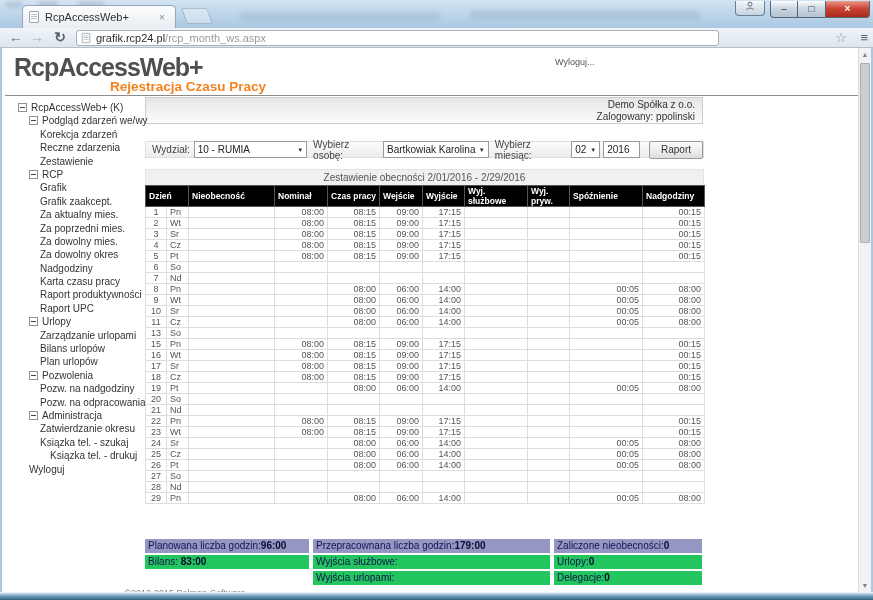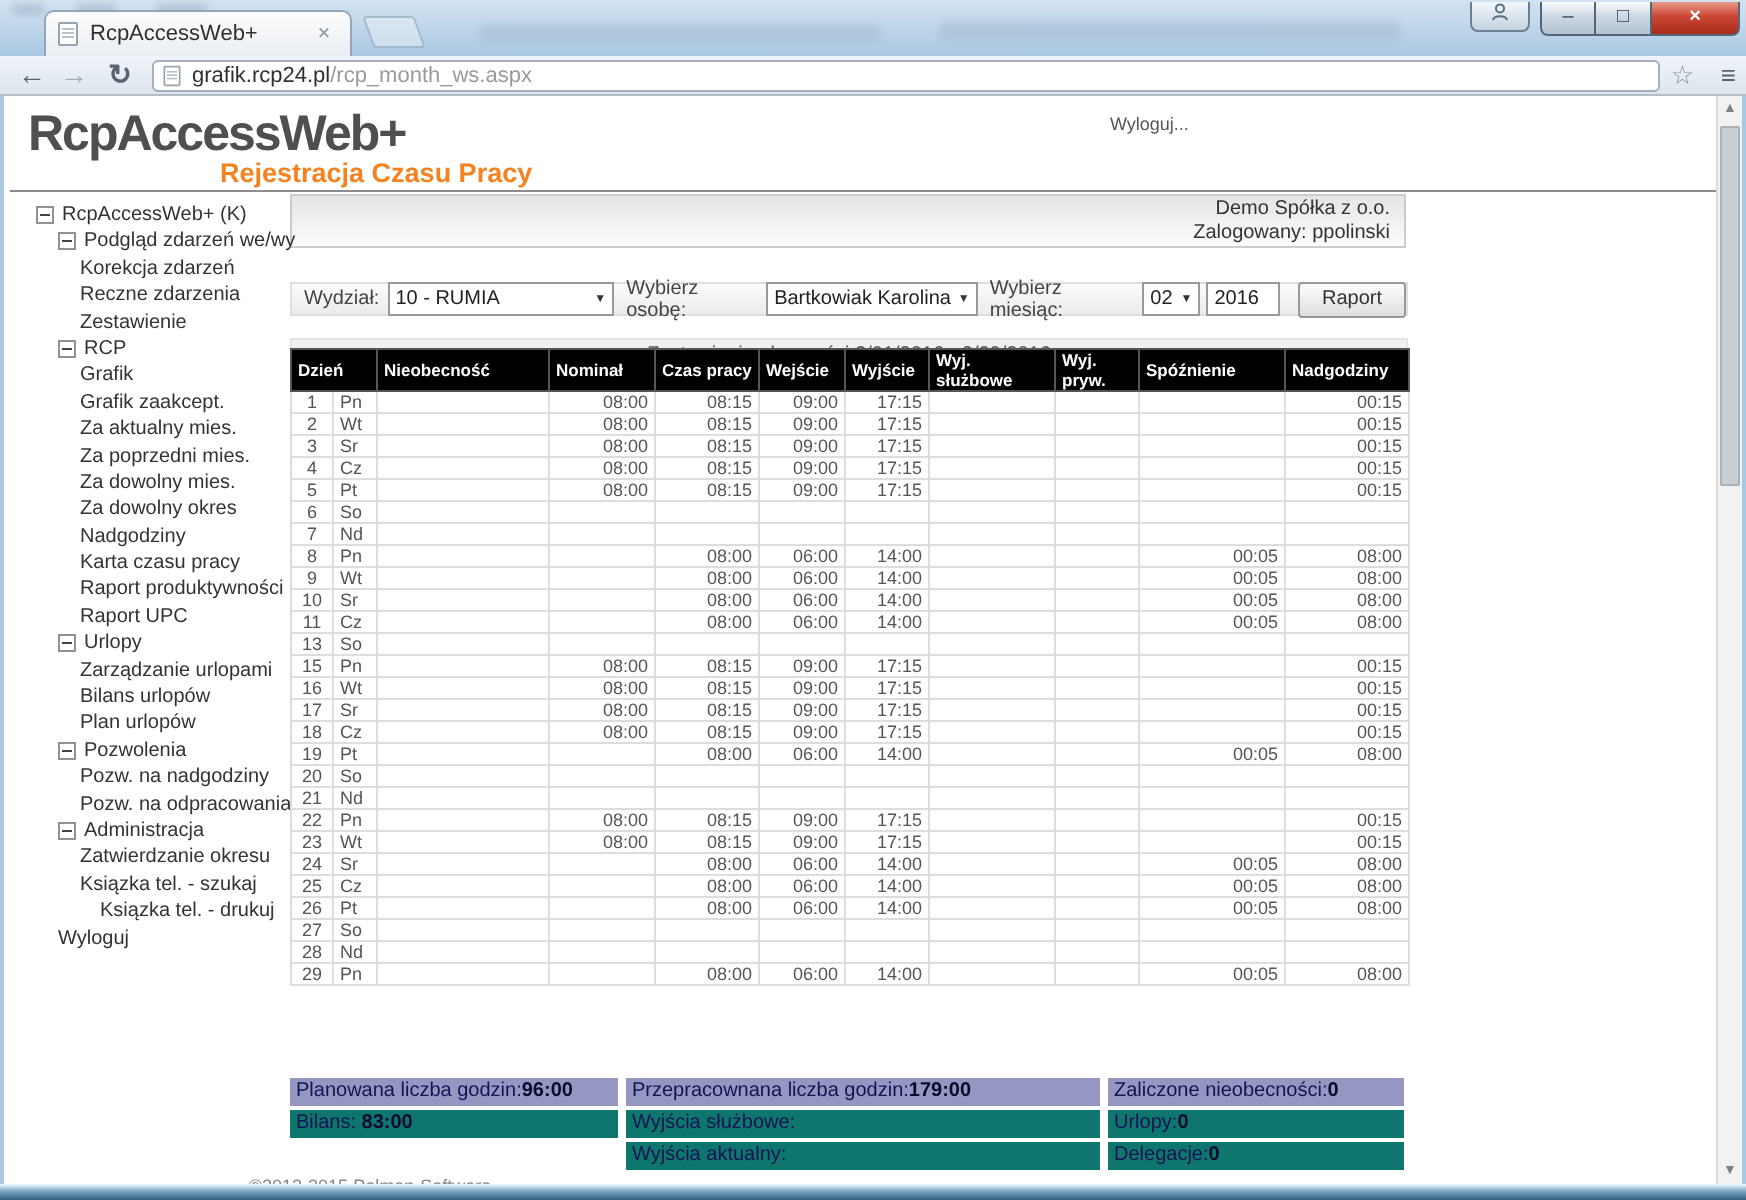--- a/index.html
+++ b/index.html
@@ -34,21 +34,21 @@
     background:linear-gradient(#e89b8c,#cc4634 45%,#a82a18); color:#fff; font-weight:bold; }
   .profilebtn { position:absolute; top:1px; right:108px; width:30px; height:15px;
     border:1px solid #6c7f92; border-top:none; border-radius:0 0 4px 4px;
     background:linear-gradient(#f3f7fa,#c4d3e0); text-align:center; line-height:13px;
     color:#5d6f80; font-size:9px; }
   .toolbar { position:absolute; top:28px; left:0; right:0; height:20px;
     background:linear-gradient(#eff4f9,#dde5ee); border-bottom:1px solid #b6bec6; }
   .navbtn { position:absolute; top:0; width:20px; height:19px; text-align:center;
     font-size:14px; line-height:18px; color:#5a6470; }
   .navbtn.fwd { color:#a4acb4; }
-  .omnibox { position:absolute; left:76px; top:2px; width:754px; height:16px; background:#fff;
+  .omnibox { position:absolute; left:76px; top:2px; width:643px; height:16px; background:#fff;
     border:1px solid #a6b0ba; border-radius:3px; display:flex; align-items:center;
     font-size:11px; padding:0 4px; }
   .omnibox .page-icon { transform:scale(.85); }
   .url-host { color:#303030; margin-left:5px; }
   .url-path { color:#9a9a9a; }
   .star { position:absolute; right:26px; top:1px; font-size:13px; color:#8a929a; line-height:18px; }
   .menu { position:absolute; right:5px; top:1px; font-size:13px; color:#5a6470; line-height:18px; }
 
   
   .viewport { position:absolute; top:48px; left:2px; width:869px; height:544px; background:#fff; }
@@ -90,33 +90,33 @@
   .sel-dept { width:118px; } .sel-person { width:110px; } .sel-month { width:30px; }
   .yearbox { width:38px; height:17px; border:1px solid #999; font-size:10px;
     padding:0 3px; margin-left:3px; color:#222; line-height:15px; background:#fff; }
   .btn-raport { margin-left:9px; height:18px; padding:0 11px; font-size:10px; color:#333;
     border:1px solid #999; border-radius:2px; background:linear-gradient(#fdfdfd,#dedede);
     line-height:16px; }
   .report-title { position:absolute; left:143px; top:121px; width:559px; height:18px;
     background:#f0f0f0; border:1px solid #e3e3e3; text-align:center; font-size:10px;
     color:#555; line-height:16px; }
 
-  table.att { position:absolute; left:143px; top:126px; width:559px; border-collapse:collapse;
+  table.att { position:absolute; left:143px; top:137px; width:559px; border-collapse:collapse;
     font-size:9px; color:#555; table-layout:fixed; }
   table.att th { background:#000; color:#fff; font-weight:bold; text-align:left;
     font-size:8.5px; height:12px; padding:0 3px; border:1px solid #555; }
   table.att td { border:1px solid #ddd; height:11px; padding:0 3px; overflow:hidden; }
   td.c-num { text-align:center; }
   td.c-abbr { text-align:left; padding-left:4px; }
   td.c-val { text-align:right; padding-right:6px; }
   td.c-last { text-align:right; padding-right:11px; }
 
   .summary { position:absolute; left:143px; top:491px; display:grid;
     grid-template-columns:164px 237px 148px; gap:2px 4px; font-size:10px; color:#141452; }
-  .sum-cell { height:14px; line-height:14px; padding-left:3px; background:#0f766e;
+  .sum-cell { height:14px; line-height:14px; padding-left:3px; background:#22c55e;
     white-space:nowrap; overflow:hidden; }
   .sum-cell.dark { background:#9597c2; }
   .sum-cell.empty { background:transparent; }
   .sum-cell b { color:#0b0b30; }
 
   .footer { position:absolute; left:43px; top:540px; width:280px; text-align:center;
     font-size:9px; color:#888; }
 
   .win-bottom { position:absolute; left:0; right:0; bottom:0; height:8px;
     background:linear-gradient(#cfe2ef,#6f9cb8 45%,#33617e); border-top:1px solid #e8f2f9; }
@@ -615,21 +615,21 @@
     </table>
 
     <div class="summary">
         <div class="sum-cell dark"><span>Planowana liczba godzin:</span><b>96:00</b></div>
         <div class="sum-cell dark"><span>Przepracownana liczba godzin:</span><b>179:00</b></div>
         <div class="sum-cell dark"><span>Zaliczone nieobecności:</span><b>0</b></div>
         <div class="sum-cell"><span>Bilans: </span><b>83:00</b></div>
         <div class="sum-cell"><span>Wyjścia służbowe:</span><b></b></div>
         <div class="sum-cell"><span>Urlopy:</span><b>0</b></div>
         <div class="sum-cell empty"></div>
-        <div class="sum-cell"><span>Wyjścia aktualny:</span><b></b></div>
+        <div class="sum-cell"><span>Wyjścia urlopami:</span><b></b></div>
         <div class="sum-cell"><span>Delegacje:</span><b>0</b></div>
       </div>
 
     <div class="footer">©2012-2015 Polman-Software</div>
 
     <div class="scrollbar">
       <span class="sb-arrow" style="top:0;">▲</span>
       <div class="sb-thumb"></div>
       <span class="sb-arrow" style="bottom:0;">▼</span>
     </div>

